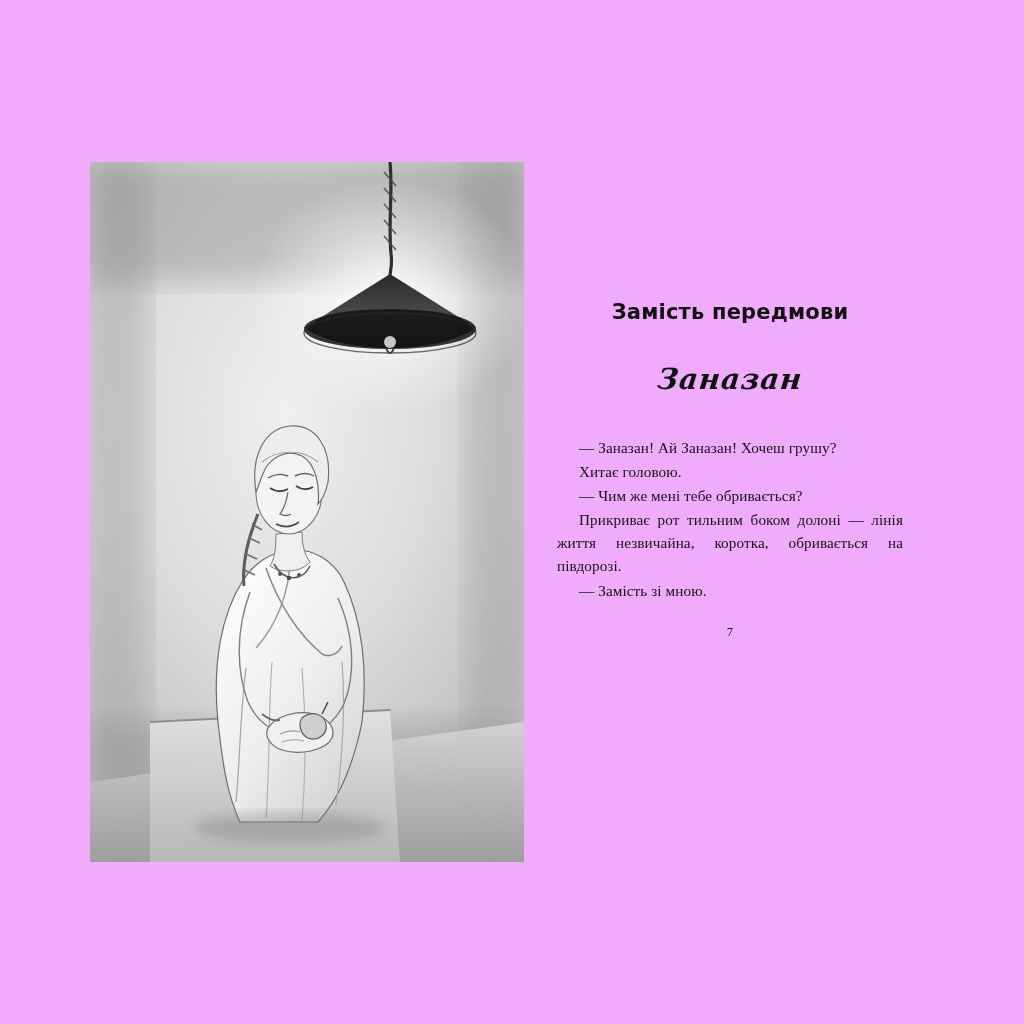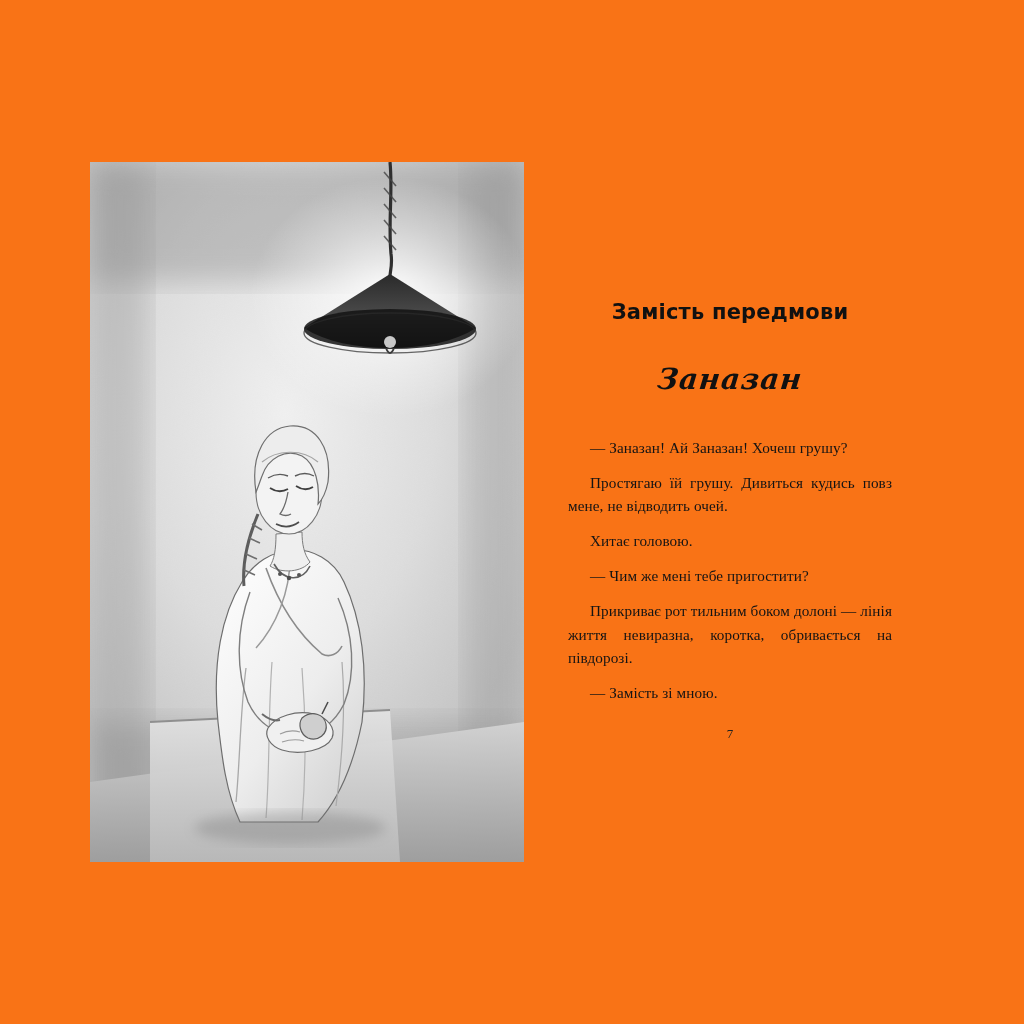--- a/index.html
+++ b/index.html
@@ -12,21 +12,21 @@
     width: 1024px;
     height: 1024px;
     font-family: "Liberation Serif", serif;
     color: #111111;
     overflow: hidden;
   }
   .spread {
     position: relative;
     width: 1024px;
     height: 1024px;
-    background: #f97316;
+    background: #f0abfc;
   }
 
   
   .illustration {
     position: absolute;
     left: 90px;
     top: 162px;
     width: 434px;
     height: 700px;
     overflow: hidden;
@@ -67,21 +67,21 @@
   }
   .body-text {
     font-family: "Liberation Serif", serif;
     font-size: 15.2px;
     line-height: 1.52;
     text-align: justify;
     color: #141414;
     letter-spacing: 0.1px;
   }
   .body-text p {
-    margin: 12px;
+    margin: 1px;
     text-indent: 22px;
   }
   .page-number {
     margin-top: 22px;
     text-align: center;
     font-family: "Liberation Serif", serif;
     font-size: 13px;
     color: #222;
   }
 </style>
@@ -209,23 +209,22 @@
       <ellipse cx="200" cy="666" rx="96" ry="16" fill="#7a7a7a" opacity="0.35" filter="url(#soft)"></ellipse>
     </svg>
   </figure>
 
   <section class="textpage">
     <h2 class="chapter-label">Замість передмови</h2>
     <h1 class="story-title">Заназан</h1>
 
     <div class="body-text">
       <p>— Заназан! Ай Заназан! Хочеш грушу?</p>
-      <p>Простягаю їй грушу. Дивиться кудись повз мене, не відводить очей.</p>
       <p>Хитає головою.</p>
-      <p>— Чим же мені тебе пригостити?</p>
-      <p>Прикриває рот тильним боком долоні — лінія життя невиразна, коротка, обривається на півдорозі.</p>
+      <p>— Чим же мені тебе обривається?</p>
+      <p>Прикриває рот тильним боком долоні — лінія життя незвичайна, коротка, обривається на півдорозі.</p>
       <p>— Замість зі мною.</p>
     </div>
 
     <div class="page-number">7</div>
   </section>
 
 </div>
 
 </body></html>

